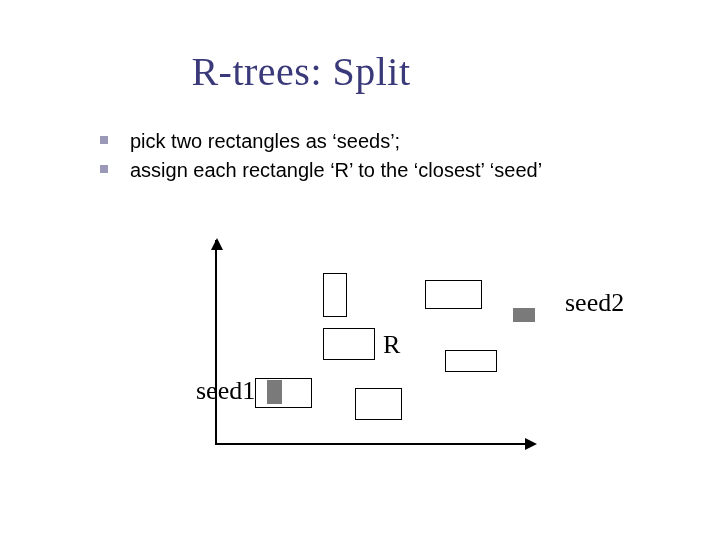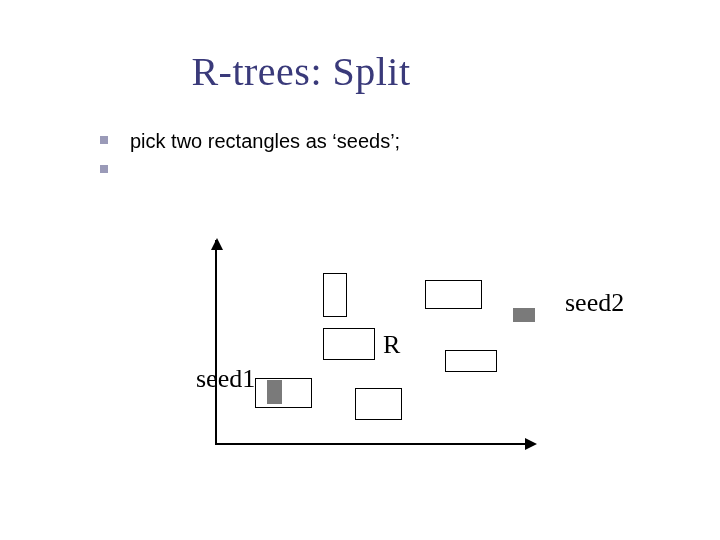--- a/index.html
+++ b/index.html
@@ -119,20 +119,21 @@
 
   <div class="title">R-trees: Split</div>
 
   <div class="bullets">
     <div class="bullet-row">
       <div class="bullet-square"></div>
       <div class="bullet-text">pick two rectangles as ‘seeds’;</div>
     </div>
     <div class="bullet-row">
       <div class="bullet-square"></div>
+      <div class="bullet-text">assign each rectangle ‘R’ to the ‘closest’ ‘seed’</div>
     </div>
   </div>
 
   <div class="diagram">
     <div class="axis-y"></div>
     <div class="axis-x"></div>
 
     <div class="rect" style="left:128px; top:33px; width:22px; height:42px;"></div>
 
     <div class="rect" style="left:230px; top:40px; width:55px; height:27px;"></div>
@@ -145,16 +146,16 @@
 
     <div class="rect" style="left:160px; top:148px; width:45px; height:30px;"></div>
 
     <div class="seed" style="left:72px; top:140px; width:15px; height:24px;"></div>
 
     <div class="seed" style="left:318px; top:68px; width:22px; height:14px;"></div>
 
     <div class="label" style="left:188px; top:90px;">R</div>
   </div>
 
-  <div class="label" style="left:196px; top:364px;">seed1</div>
+  <div class="label" style="left:196px; top:376px;">seed1</div>
   <div class="label" style="left:565px; top:288px;">seed2</div>
 
 </div>
 
 </body></html>

